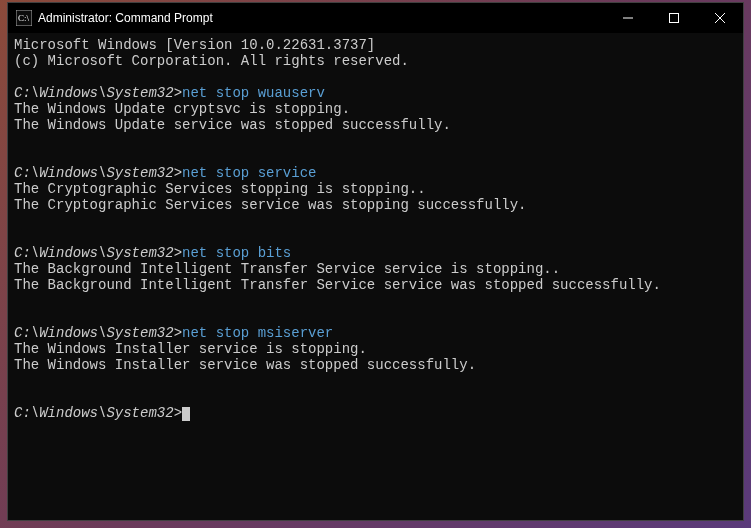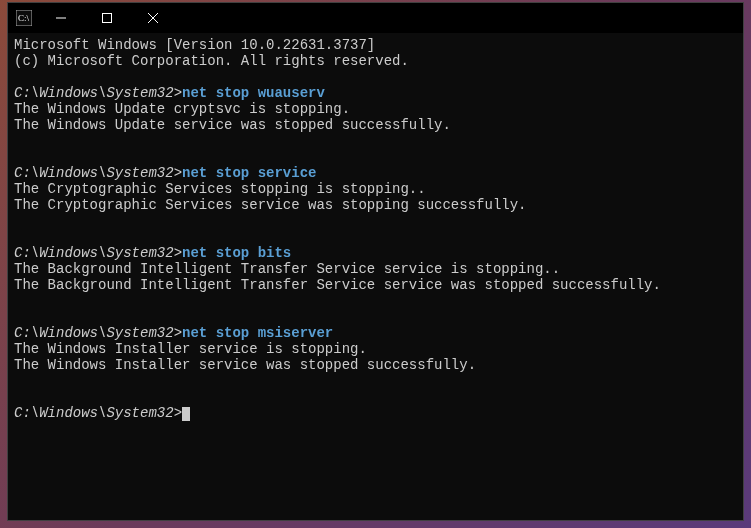--- a/index.html
+++ b/index.html
@@ -75,21 +75,20 @@
       overflow: hidden;
       white-space: pre;
       font-family: Consolas, 'Courier New', monospace;
     }
     .prompt {
       color: #cccccc;
       font-style: italic;
     }
     .command {
       color: #5a9fd4;
-      font-weight: bold;
     }
     .output {
       color: #cccccc;
     }
     .cursor {
       display: inline-block;
       width: 8px;
       height: 14px;
       background: #cccccc;
       vertical-align: text-bottom;
@@ -100,20 +99,21 @@
 <body>
 
 <div class="window">
   <div class="titlebar">
     <div class="titlebar-icon">
       <svg viewBox="0 0 16 16">
         <rect x="0" y="0" width="16" height="16" fill="#0c0c0c" stroke="#aaaaaa" stroke-width="1"></rect>
         <text x="2" y="11" font-size="9" fill="#ffffff" font-family="Consolas">C:\</text>
       </svg>
     </div>
+    <div class="titlebar-title">Administrator: Command Prompt</div>
     <div class="titlebar-buttons">
       <div class="titlebar-btn">
         <svg width="10" height="10" viewBox="0 0 10 10">
           <line x1="0" y1="5" x2="10" y2="5" stroke="#ffffff" stroke-width="1"></line>
         </svg>
       </div>
       <div class="titlebar-btn">
         <svg width="10" height="10" viewBox="0 0 10 10">
           <rect x="0.5" y="0.5" width="9" height="9" fill="none" stroke="#ffffff" stroke-width="1"></rect>
         </svg>

